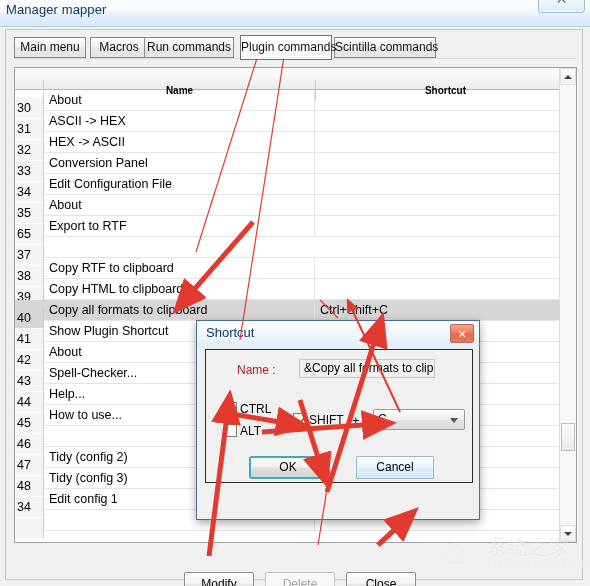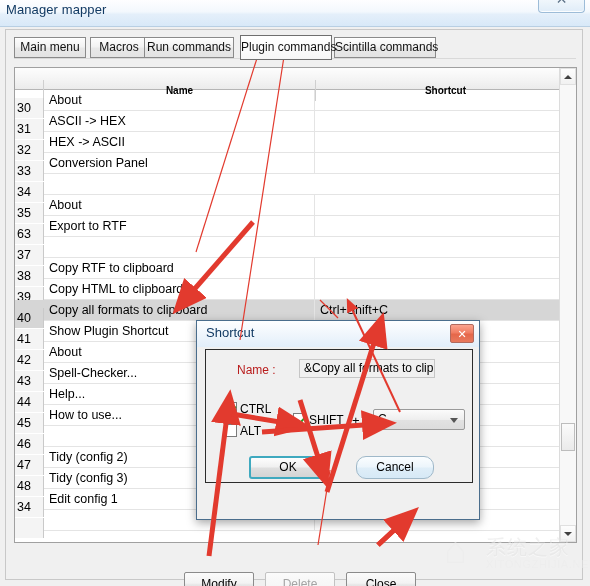--- a/index.html
+++ b/index.html
@@ -222,21 +222,21 @@
     background:linear-gradient(to bottom,#fbfbfb 0%,#eeeeee 50%,#e2e2e2 51%,#dcdcdc 100%);
     font-size:12px;color:#000;line-height:19px;padding-left:4px;cursor:pointer;
   }
   .combo .caret{
     position:absolute;right:6px;top:8px;width:0;height:0;
     border-left:4px solid transparent;border-right:4px solid transparent;border-top:5px solid #555;
   }
 
   .dbtn{
     position:absolute;height:23px;box-sizing:border-box;
-    border:1px solid #9fb8c9;border-radius:10px;
+    border:1px solid #9fb8c9;border-radius:1px;
     background:linear-gradient(to bottom,#fafdff 0%,#ecf5fb 48%,#dfeef8 52%,#d6e9f6 100%);
     font-size:12px;color:#000;line-height:21px;text-align:center;cursor:pointer;
   }
   #dlg-ok{
     left:52px;top:135px;width:78px;
     border:2px solid #3fa9bf;border-radius:3px;
     background:linear-gradient(to bottom,#fdfdfd 0%,#f0f0f0 48%,#dfdfdf 52%,#d4d4d4 100%);
     line-height:19px;
   }
   #dlg-cancel{left:159px;top:135px;width:78px;}
@@ -290,29 +290,30 @@
               <div class="c-name">HEX -&gt; ASCII</div>
               <div class="c-sc"></div>
             </div>
             <div class="row">
               <div class="c-idx">33</div>
               <div class="c-name">Conversion Panel</div>
               <div class="c-sc"></div>
             </div>
             <div class="row">
               <div class="c-idx">34</div>
+              <div class="c-name">Edit Configuration File</div>
               <div class="c-sc"></div>
             </div>
             <div class="row">
               <div class="c-idx">35</div>
               <div class="c-name">About</div>
               <div class="c-sc"></div>
             </div>
             <div class="row">
-              <div class="c-idx">63</div>
+              <div class="c-idx">65</div>
               <div class="c-name">Export to RTF</div>
               <div class="c-sc"></div>
             </div>
             <div class="row">
               <div class="c-idx">37</div>
               <div class="c-sc"></div>
             </div>
             <div class="row">
               <div class="c-idx">38</div>
               <div class="c-name">Copy RTF to clipboard</div>

